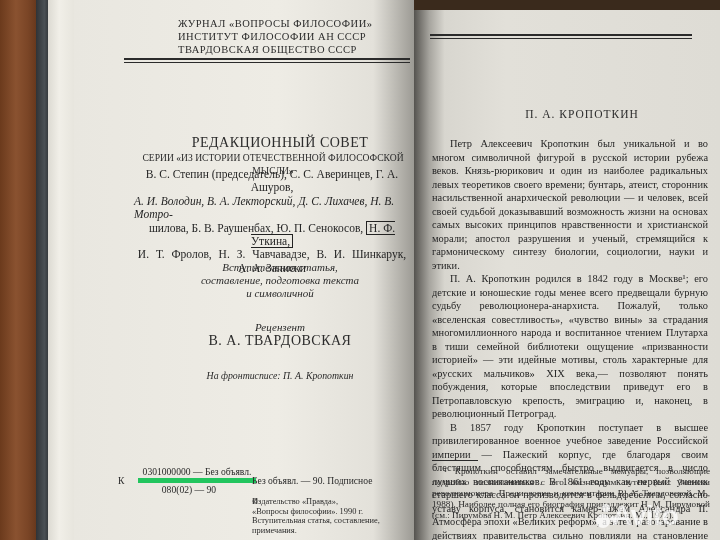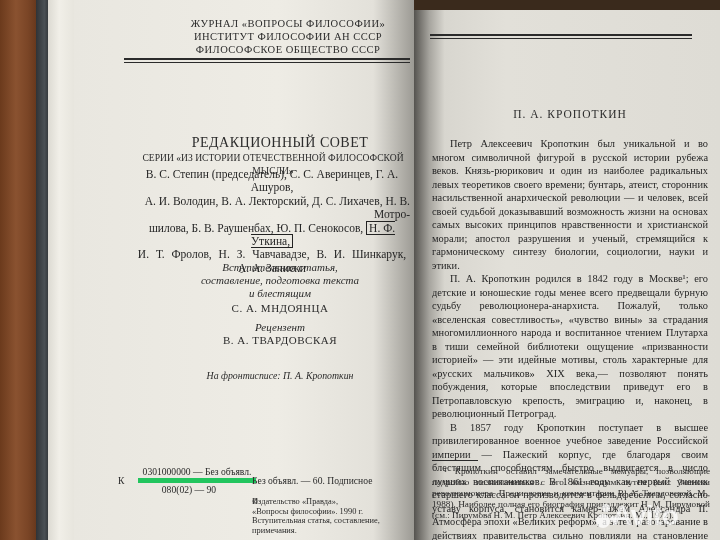--- a/index.html
+++ b/index.html
@@ -26,77 +26,76 @@
 </style>
 </head>
 <body>
 
 <div class="wood"></div>
 <div class="cover-edge"></div>
 <div class="page-stack"></div>
 
 <div class="left-page"></div>
 
-<div class="blk caps" style="left:178px;top:17px;width:220px;text-align:center;">
+<div class="blk caps" style="left:178px;top:17px;width:220px;text-align:left;">
   <div>ЖУРНАЛ «ВОПРОСЫ ФИЛОСОФИИ»</div>
   <div>ИНСТИТУТ ФИЛОСОФИИ АН СССР</div>
-  <div>ФИЛОСОФСКОЕ ОБЩЕСТВО СССР</div>
+  <div>ТВАРДОВСКАЯ ОБЩЕСТВО СССР</div>
 </div>
 <div class="rule-double" style="left:124px;top:58px;width:286px;"></div>
 
 <div class="blk caps" style="left:150px;top:136px;width:260px;font-size:14px;">РЕДАКЦИОННЫЙ СОВЕТ</div>
 <div class="blk caps" style="left:132px;top:151px;width:282px;font-size:9.6px;letter-spacing:0;">СЕРИИ «ИЗ ИСТОРИИ ОТЕЧЕСТВЕННОЙ ФИЛОСОФСКОЙ МЫСЛИ»</div>
 
 <div class="blk" style="left:134px;top:168px;width:276px;">
   <div class="names" style="text-align:center;">В. С. Степин (председатель), С. С. Аверинцев, Г. А. Ашуров,</div>
-  <div class="names" style="text-align:right;">А. И. Володин, В. А. Лекторский, Д. С. Лихачев, Н. В. Мотро-</div>
+  <div class="names" style="text-align:left;font-style:italic;">А. И. Володин, В. А. Лекторский, Д. С. Лихачев, Н. В. Мотро-</div>
   <div class="names" style="text-align:center;">
     <span>шилова, Б. В. Раушенбах, Ю. П. Сенокосов,</span>
     <span class="boxed">Н. Ф. Уткина,</span>
   </div>
   <div class="names" style="text-align:center;word-spacing:4px;">И. Т. Фролов, Н. З. Чавчавадзе, В. И. Шинкарук,</div>
   <div class="names" style="text-align:center;">А. А. Записки</div>
 </div>
 
 <div class="blk" style="left:150px;top:261px;width:260px;">
   <div class="it">Вступительная статья,</div>
   <div class="it">составление, подготовка текста</div>
-  <div class="it">и блестящим</div>
-  <div class="caps" style="font-size:11px;margin-top:2px;">С. А. МНДОЯНЦА</div>
+  <div class="it">и символичной</div>
 </div>
 
 <div class="blk" style="left:150px;top:321px;width:260px;">
   <div class="it">Рецензент</div>
-  <div class="caps" style="font-size:11px;">В. А. ТВАРДОВСКАЯ</div>
+  <div class="caps" style="font-size:14px;">В. А. ТВАРДОВСКАЯ</div>
 </div>
 
 <div class="blk it" style="left:150px;top:369px;width:260px;font-size:9.8px;">На фронтисписе: П. А. Кропоткин</div>
 
 <div style="position:absolute;left:118px;top:466px;width:290px;font-size:9.6px;color:#2a2a2a;">
   <span style="position:absolute;left:0;top:9px;">К</span>
   <div style="position:absolute;left:20px;top:0;width:118px;text-align:center;border-bottom:5px solid #22c55e;line-height:12px;">0301000000 — Без объявл.</div>
   <div style="position:absolute;left:12px;top:18px;width:118px;text-align:center;line-height:12px;">080(02) — 90</div>
-  <span style="position:absolute;left:134px;top:9px;white-space:nowrap;">Без объявл. — 60. Подписное</span>
+  <span style="position:absolute;left:134px;top:9px;white-space:nowrap;">Без объявл. — 90. Подписное</span>
 </div>
 
 <div style="position:absolute;left:252px;top:497px;width:160px;font-size:8.4px;line-height:9.6px;color:#2a2a2a;">
   <span style="position:absolute;left:0;top:0;font-weight:bold;">©</span>
   <div style="margin-left:0;">
     <div>Издательство «Правда»,</div>
     <div>«Вопросы философии». 1990 г.</div>
     <div>Вступительная статья, составление,</div>
     <div>примечания.</div>
   </div>
 </div>
 
 <div class="right-page"></div>
 <div class="right-top-dark"></div>
 <div class="rule-double" style="left:430px;top:34px;width:262px;"></div>
 
-<div class="blk caps" style="left:432px;top:108px;width:276px;font-size:11.5px;letter-spacing:1px;">П. А. КРОПОТКИН</div>
+<div class="blk caps" style="left:444px;top:108px;width:276px;font-size:11.5px;letter-spacing:1px;">П. А. КРОПОТКИН</div>
 
 <div class="body-text" style="top:137px;">
   <p>Петр Алексеевич Кропоткин был уникальной и во многом символичной фигурой в русской истории рубежа веков. Князь-рюрикович и один из наиболее радикальных левых теоретиков своего времени; бунтарь, атеист, сторонник насильственной анархической революции — и человек, всей своей судьбой доказывавший возможность жизни на основах самых высоких принципов нравственности и христианской морали; апостол разрушения и ученый, стремящийся к гармоническому синтезу биологии, социологии, науки и этики.</p>
   <p>П. А. Кропоткин родился в 1842 году в Москве¹; его детские и юношеские годы менее всего предвещали бурную судьбу революционера-анархиста. Пожалуй, только «вселенская совестливость», «чувство вины» за страдания многомиллионного народа и воспитанное чтением Плутарха в тиши семейной библиотеки ощущение «призванности историей» — эти идейные мотивы, столь характерные для «русских мальчиков» XIX века,— позволяют понять побуждения, которые впоследствии приведут его в Петропавловскую крепость, эмиграцию и, наконец, в революционный Петроград.</p>
   <p>В 1857 году Кропоткин поступает в высшее привилегированное военное учебное заведение Российской империи — Пажеский корпус, где благодаря своим блестящим способностям быстро выдвигается в число лучших воспитанников. В 1861 году как первый ученик старшего класса он производится в фельдфебели и, согласно уставу корпуса, становится камер-пажем Александра II. Атмосфера эпохи «Великих реформ», а затем разочарование в действиях правительства сильно повлияли на становление личности Кропоткина. Если бы преобразования продолжались, все более и более проникая в российскую действительность, то, может быть, будущего анархиста ждала бы иная участь — государственного деятеля, законодателя и</p>
 </div>
 
 <div style="position:absolute;left:432px;top:460px;width:46px;border-top:1px solid #2a2a2a;"></div>
 <div class="fn" style="top:466px;">
   <p>¹ Кропоткин оставил замечательные мемуары, позволяющие подробно познакомиться с его жизненным путем (см.: Записки революционера. Предисловие и комментарии В. А. Твардовской. М., 1988). Наиболее полная его биография принадлежит Н. М. Пирумовой (см.: Пирумова Н. М. Петр Алексеевич Кропоткин. М., 1972).</p>

